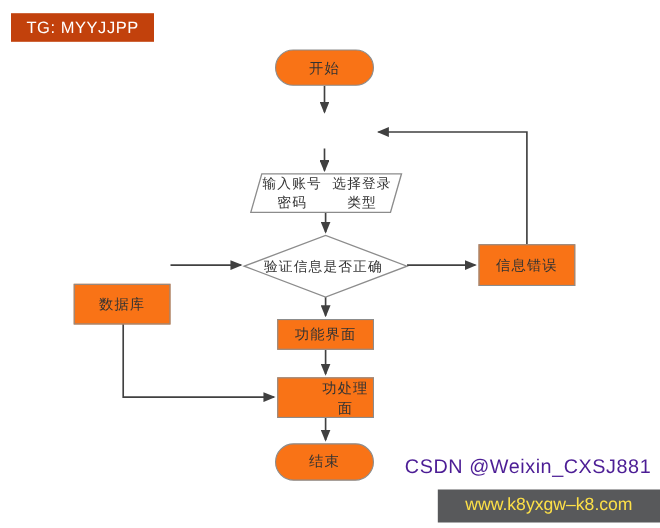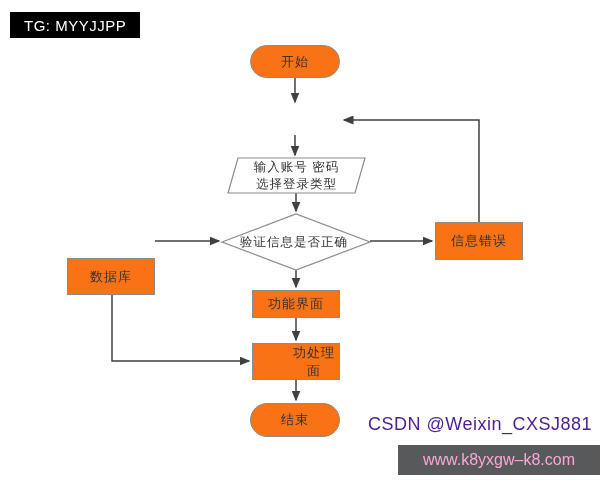--- a/index.html
+++ b/index.html
@@ -33,41 +33,41 @@
     letter-spacing: 1px;
   }
   .terminator { border-radius: 17px; }
   .no-bg { background: transparent; border: none; }
   .two-line { line-height: 17px; font-size: 12.5px; }
   .badge {
     position: absolute;
     left: 10px; top: 12px;
     height: 26px;
     padding: 0 14px;
-    background: #000000;
+    background: #c2410c;
     color: #ffffff;
     font-size: 15px;
     display: flex;
     align-items: center;
     letter-spacing: 0.5px;
   }
   .watermark {
     position: absolute;
     left: 368px; top: 414px;
     color: #4c1d95;
     font-size: 18px;
     letter-spacing: 0.5px;
     white-space: nowrap;
   }
   .footer-bar {
     position: absolute;
     left: 398px; top: 445px;
     width: 202px; height: 30px;
     background: #58595b;
-    color: #f9a8d4;
+    color: #fde047;
     font-size: 16px;
     display: flex;
     align-items: center;
     justify-content: center;
     white-space: nowrap;
   }
 </style>
 </head>
 <body>
 
@@ -99,21 +99,21 @@
 
   <div class="badge">
     <span>TG: MYYJJPP</span>
   </div>
 
   <div class="node terminator" style="left:250px;top:45px;width:90px;height:33px;">
     <span>开始</span>
   </div>
 
 
-  <div class="node no-bg two-line" style="left:233px;top:158px;width:127px;height:35px;flex-direction:column;">
+  <div class="node no-bg two-line" style="left:233px;top:158px;width:127px;height:35px;flex-direction:row;">
     <span>输入账号 密码</span>
     <span>选择登录类型</span>
   </div>
 
   <div class="node no-bg" style="left:220px;top:228px;width:148px;height:28px;font-size:12.5px;justify-content:center;">
     <span>验证信息是否正确</span>
   </div>
 
   <div class="node" style="left:67px;top:222px;width:88px;height:37px;margin-top:36px;">
     <span>数据库</span>

